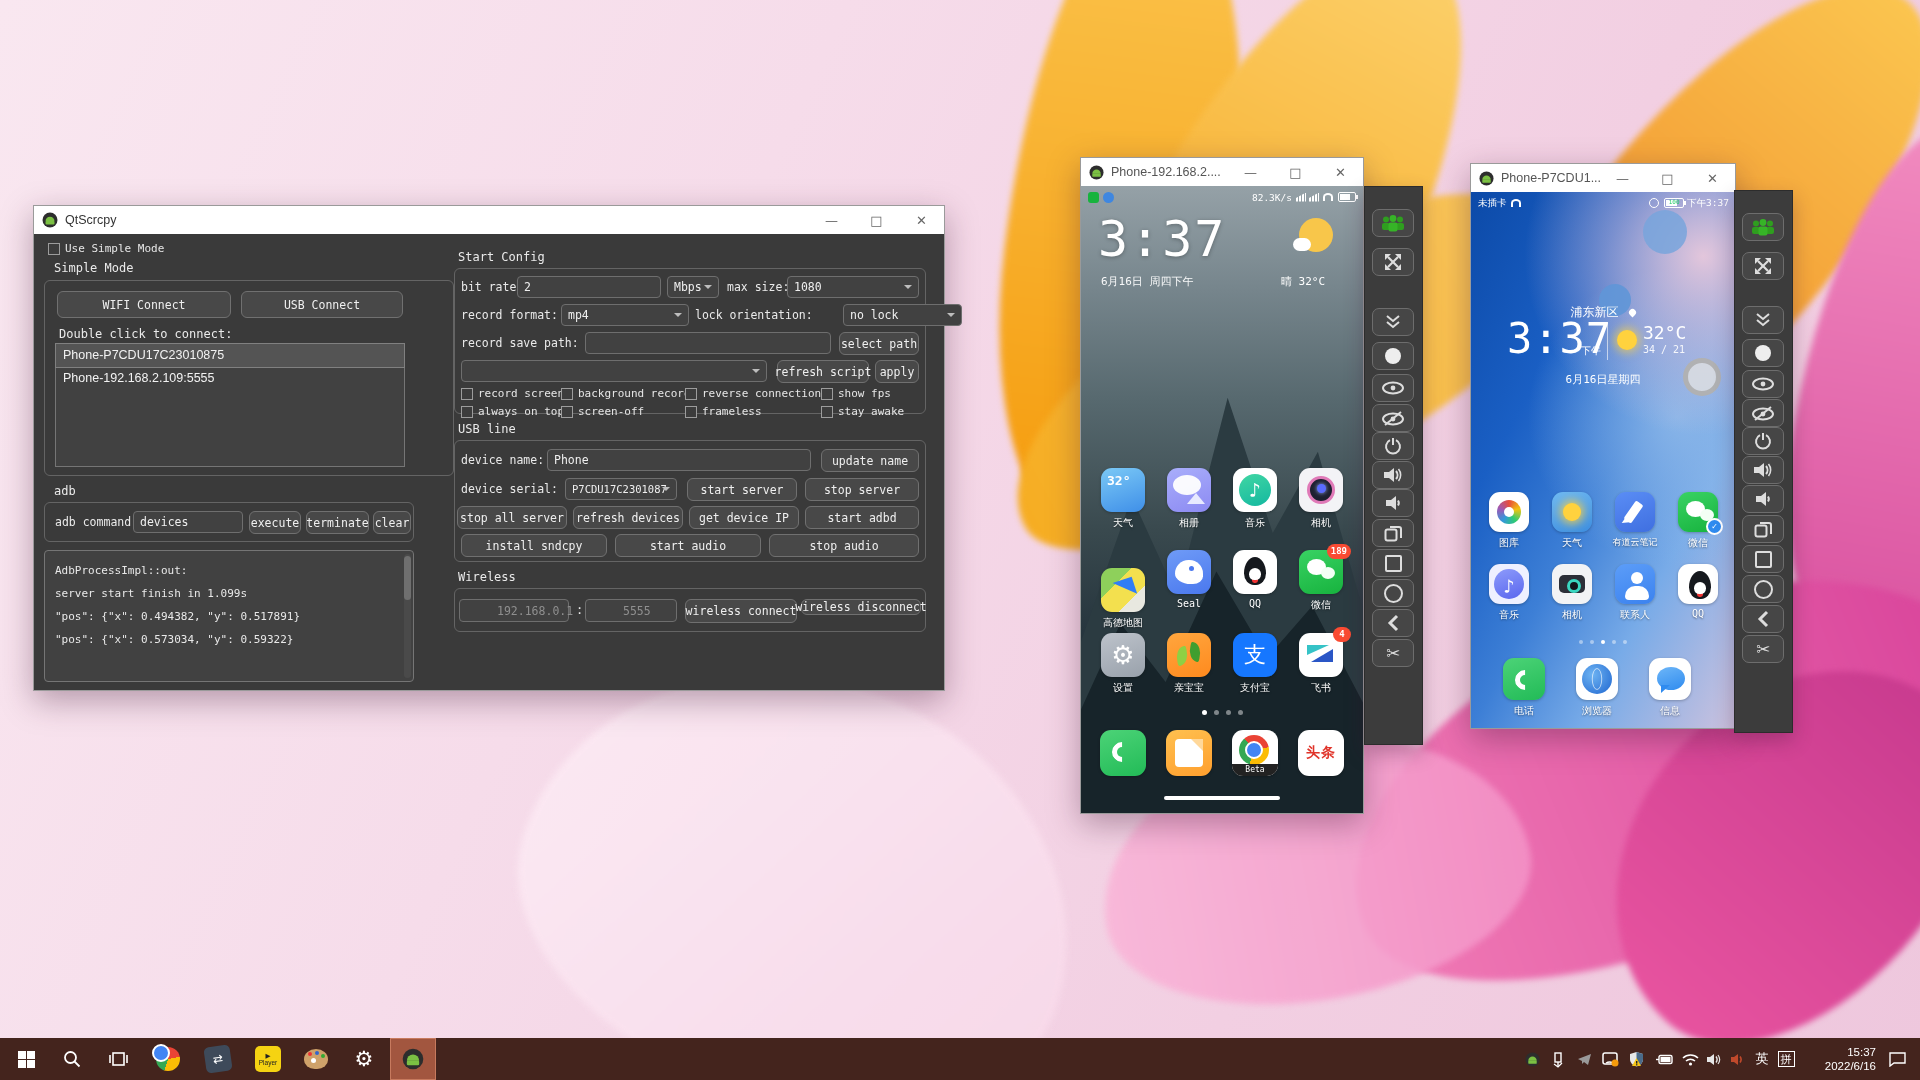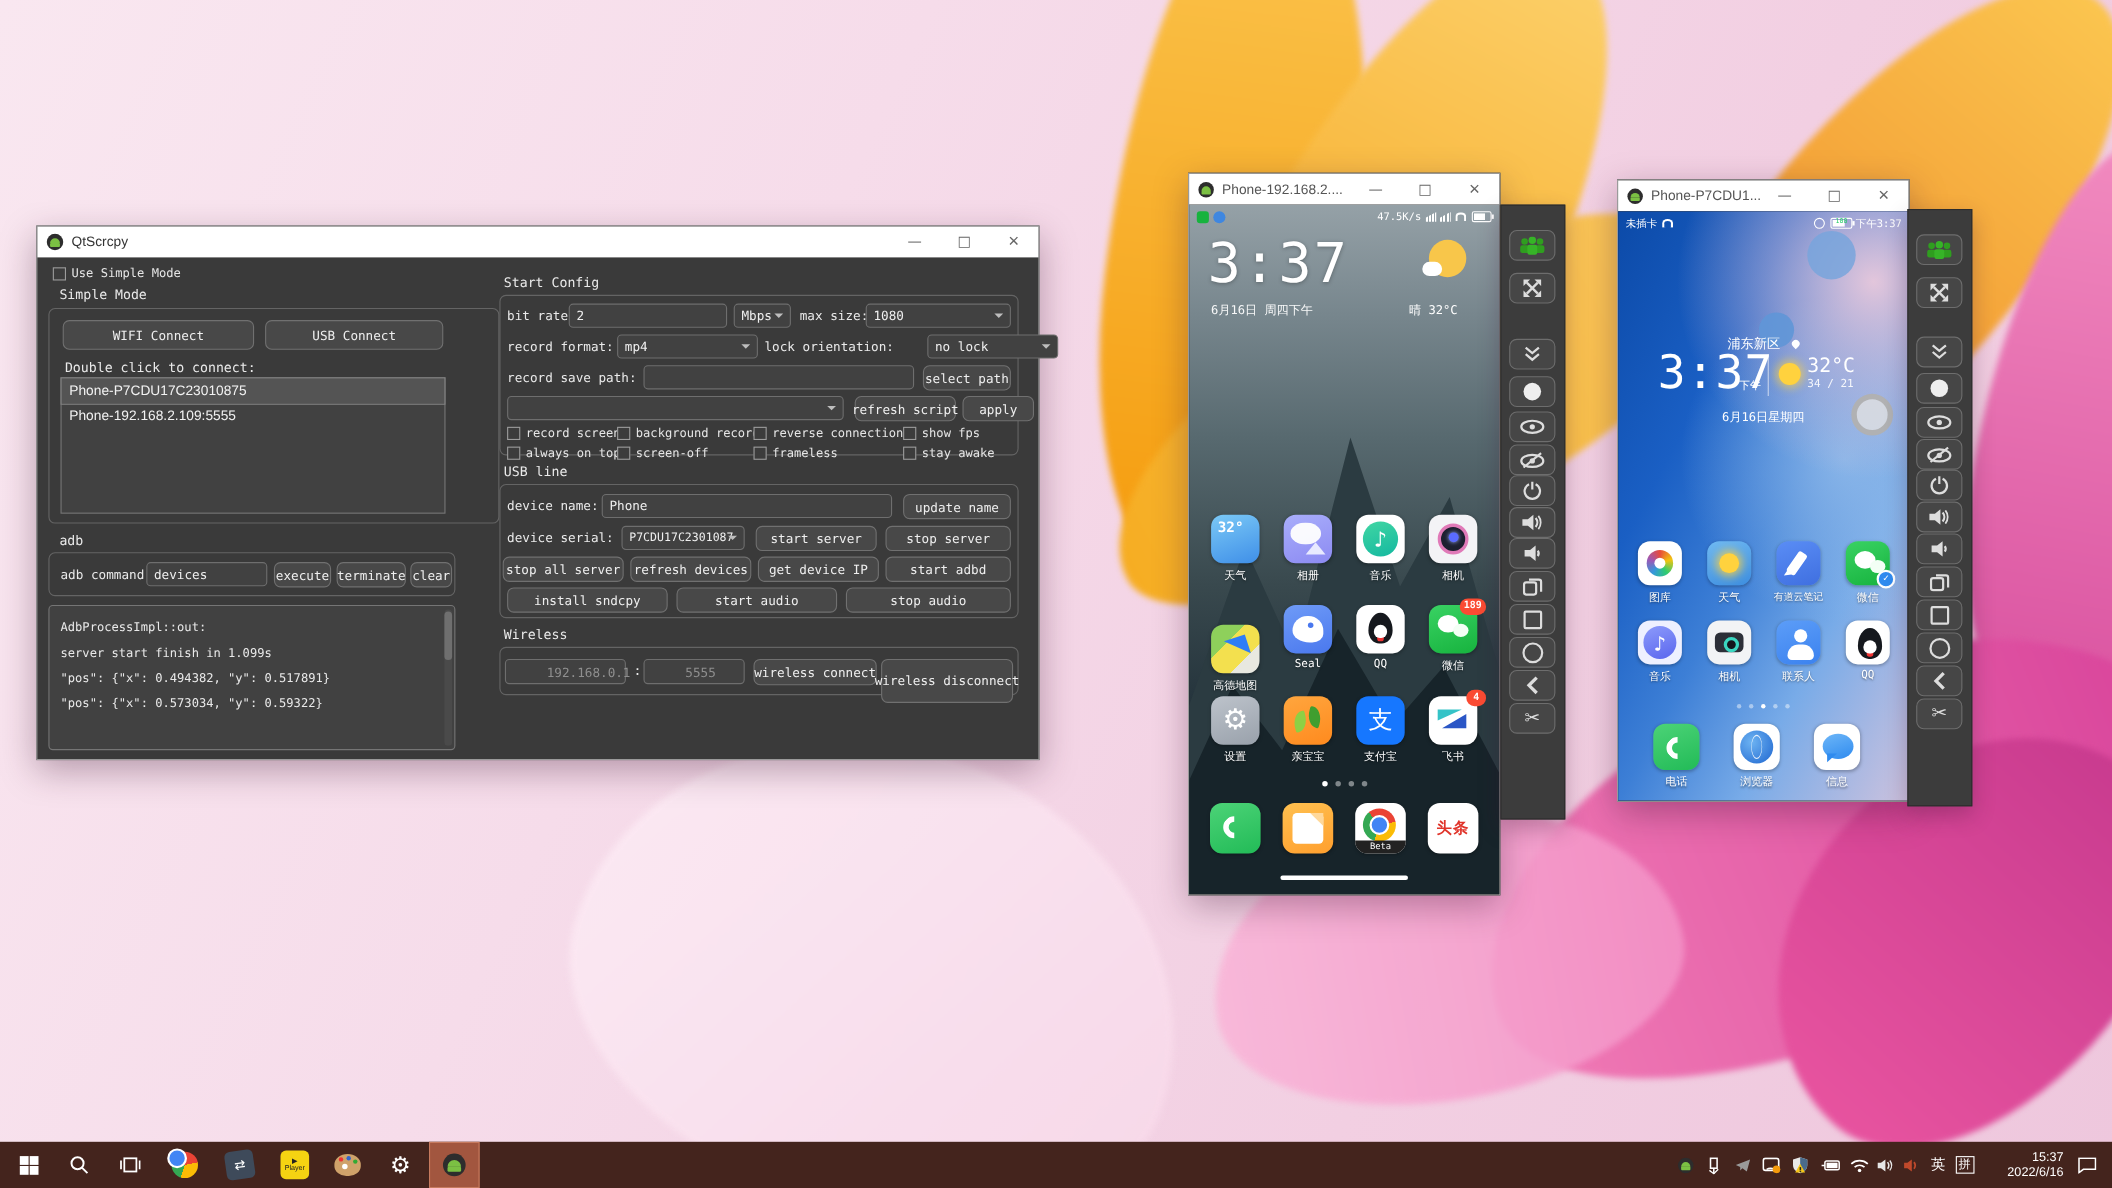--- a/index.html
+++ b/index.html
@@ -216,21 +216,21 @@
       <div class="inp combo" style="left:106px;top:35px;width:128px;height:22px;">mp4</div>
       <div class="lbl" style="left:240px;top:39px;font-size:11.5px;">lock orientation:</div>
       <div class="inp combo" style="left:356px;top:35px;width:119px;height:22px;margin-left:32px;">no lock</div>
 
       <div class="lbl" style="left:6px;top:67px;font-size:11.5px;">record save path:</div>
       <div class="inp" style="left:130px;top:63px;width:246px;height:22px;"></div>
       <div class="btn" style="left:384px;top:63px;width:80px;height:23px;">select path</div>
 
       <div class="inp combo" style="left:6px;top:91px;width:306px;height:22px;"></div>
       <div class="btn" style="left:322px;top:91px;width:92px;height:23px;">refresh script</div>
-      <div class="btn" style="left:420px;top:91px;width:65px;height:23px;">apply</div>
+      <div class="btn" style="left:420px;top:91px;width:44px;height:23px;">apply</div>
 
       <div class="chk" style="left:6px;top:118px;">
           <span>record screen</span>
         </div>
       <div class="chk" style="left:106px;top:118px;">
           <span>background record</span>
         </div>
       <div class="chk" style="left:230px;top:118px;">
           <span>reverse connection</span>
         </div>
@@ -271,21 +271,21 @@
       <div class="btn" style="left:160px;top:93px;width:146px;height:23px;">start audio</div>
       <div class="btn" style="left:314px;top:93px;width:150px;height:23px;">stop audio</div>
     </div>
 
     <div class="lbl" style="left:424px;top:336px;">Wireless</div>
     <div class="gbox" style="left:420px;top:354px;width:472px;height:44px;">
       <div class="inp ph" style="left:4px;top:10px;width:110px;height:23px;">192.168.0.1</div>
       <div class="lbl" style="left:121px;top:14px;">:</div>
       <div class="inp ph" style="left:130px;top:10px;width:92px;height:23px;">5555</div>
       <div class="btn" style="left:230px;top:10px;width:112px;height:24px;">wireless connect</div>
-      <div class="btn" style="left:346px;top:10px;width:120px;height:40px;">wireless disconnect</div>
+      <div class="btn" style="left:346px;top:10px;width:120px;height:16px;">wireless disconnect</div>
     </div>
   </div>
 </div>
 
 <div class="win" style="left:1080px;top:157px;width:282px;height:655px;background:#111;">
   <div class="titlebar">
     <svg width="15" height="15" viewBox="0 0 16 16">
         <circle cx="8" cy="8" r="7.5" fill="#2d2d2d"></circle>
         <path d="M3.5 9.2 a4.5 4.5 0 0 1 9 0 z" fill="#7bc043"></path>
         <rect x="3.5" y="9" width="9" height="3.6" rx="1" fill="#7bc043"></rect>
@@ -299,21 +299,21 @@
   </div>
   <div class="screen">
     <div class="s1bg"></div>
     <div class="s1m1"></div>
     <div class="s1m2"></div>
 
     <div class="statusbar">
       <span class="mini" style="width:11px;height:11px;background:#17b33e;border-radius:3px;margin-left:7px;"></span>
       <span class="mini" style="width:11px;height:11px;background:#3f87e0;border-radius:50%;margin-left:4px;"></span>
       <span style="flex:1"></span>
-      <span style="font-size:9.5px;">47.5K/s</span>
+      <span style="font-size:9.5px;">82.3K/s</span>
       <span class="mini sigbars" style="margin-left:4px;"></span>
       <span class="mini sigbars" style="margin-left:3px;"></span>
       <span class="mini wifiarc" style="margin-left:4px;"></span>
       <span class="mini batt" style="margin:0 7px 0 5px;"></span>
     </div>
 
     <div style="position:absolute;left:17px;top:24px;font-size:50px;font-weight:300;letter-spacing:2px;text-shadow:0 1px 4px rgba(0,0,0,.3);">3:37</div>
     <div style="position:absolute;left:20px;top:88px;font-size:11px;opacity:.95;">6月16日 周四下午</div>
     <div style="position:absolute;left:218px;top:32px;width:34px;height:34px;border-radius:50%;background:#f8c64a;"></div>
     <div style="position:absolute;left:212px;top:52px;width:18px;height:13px;border-radius:8px;background:#fff;"></div>

